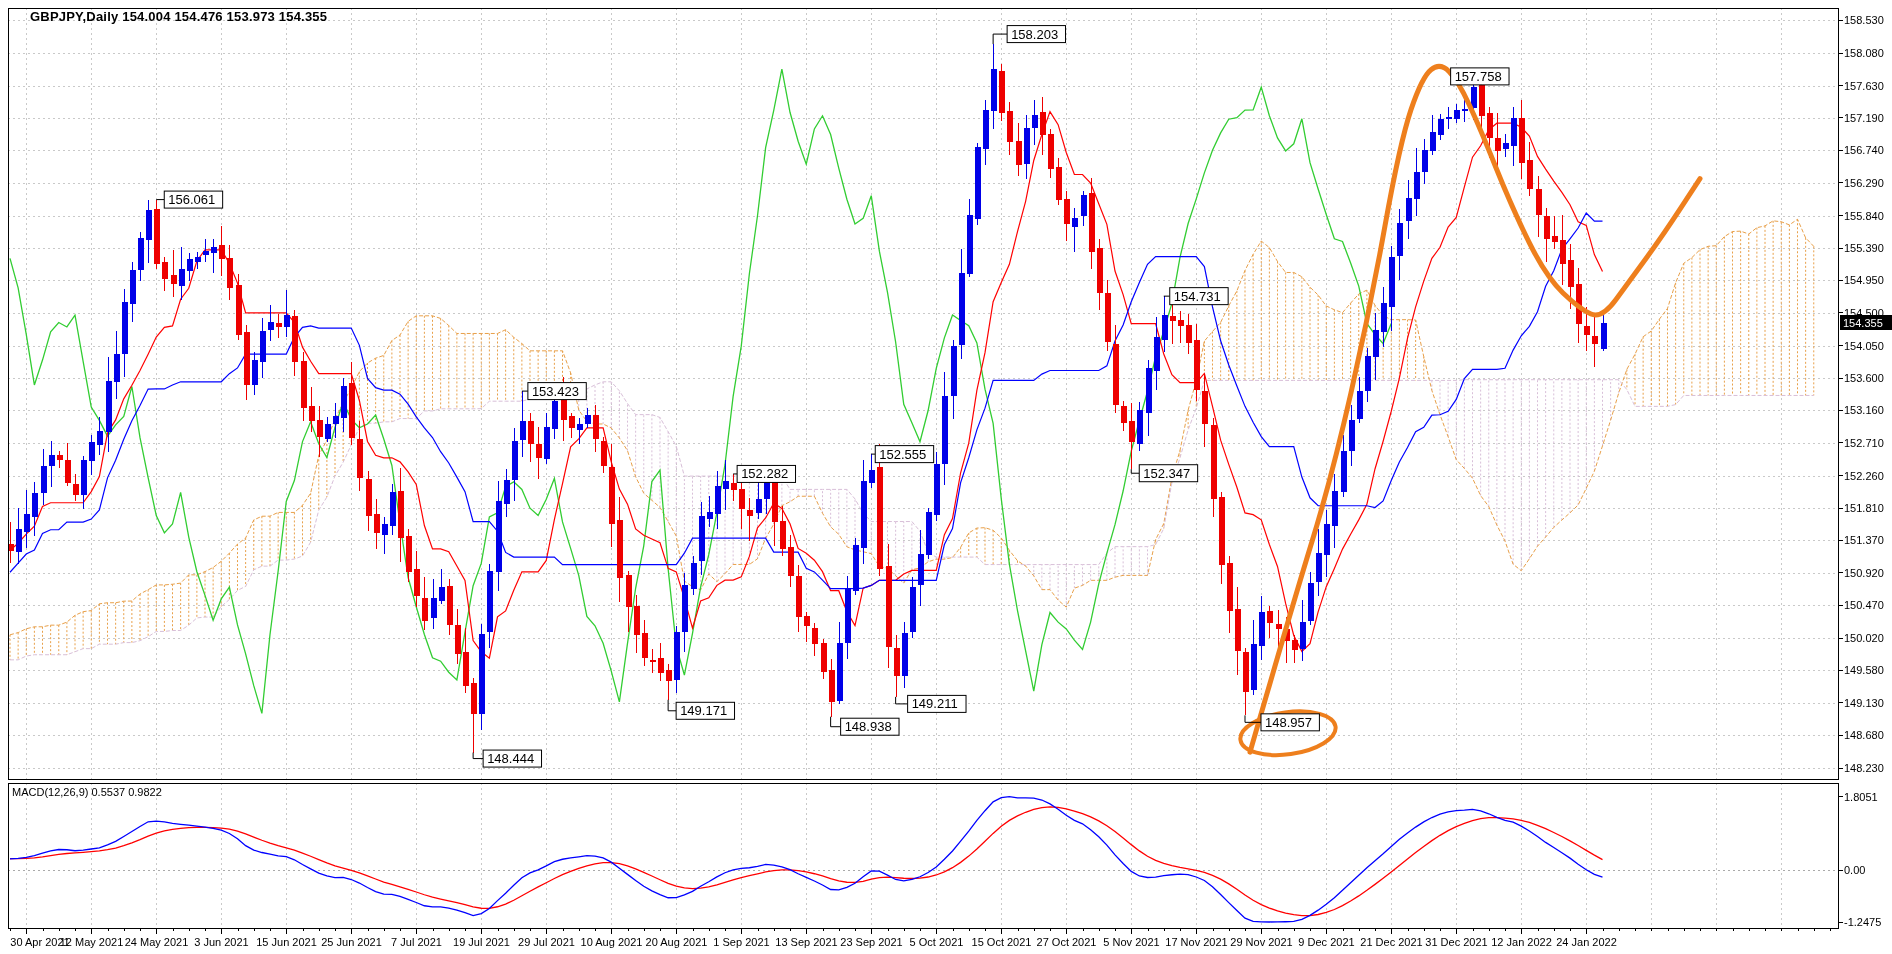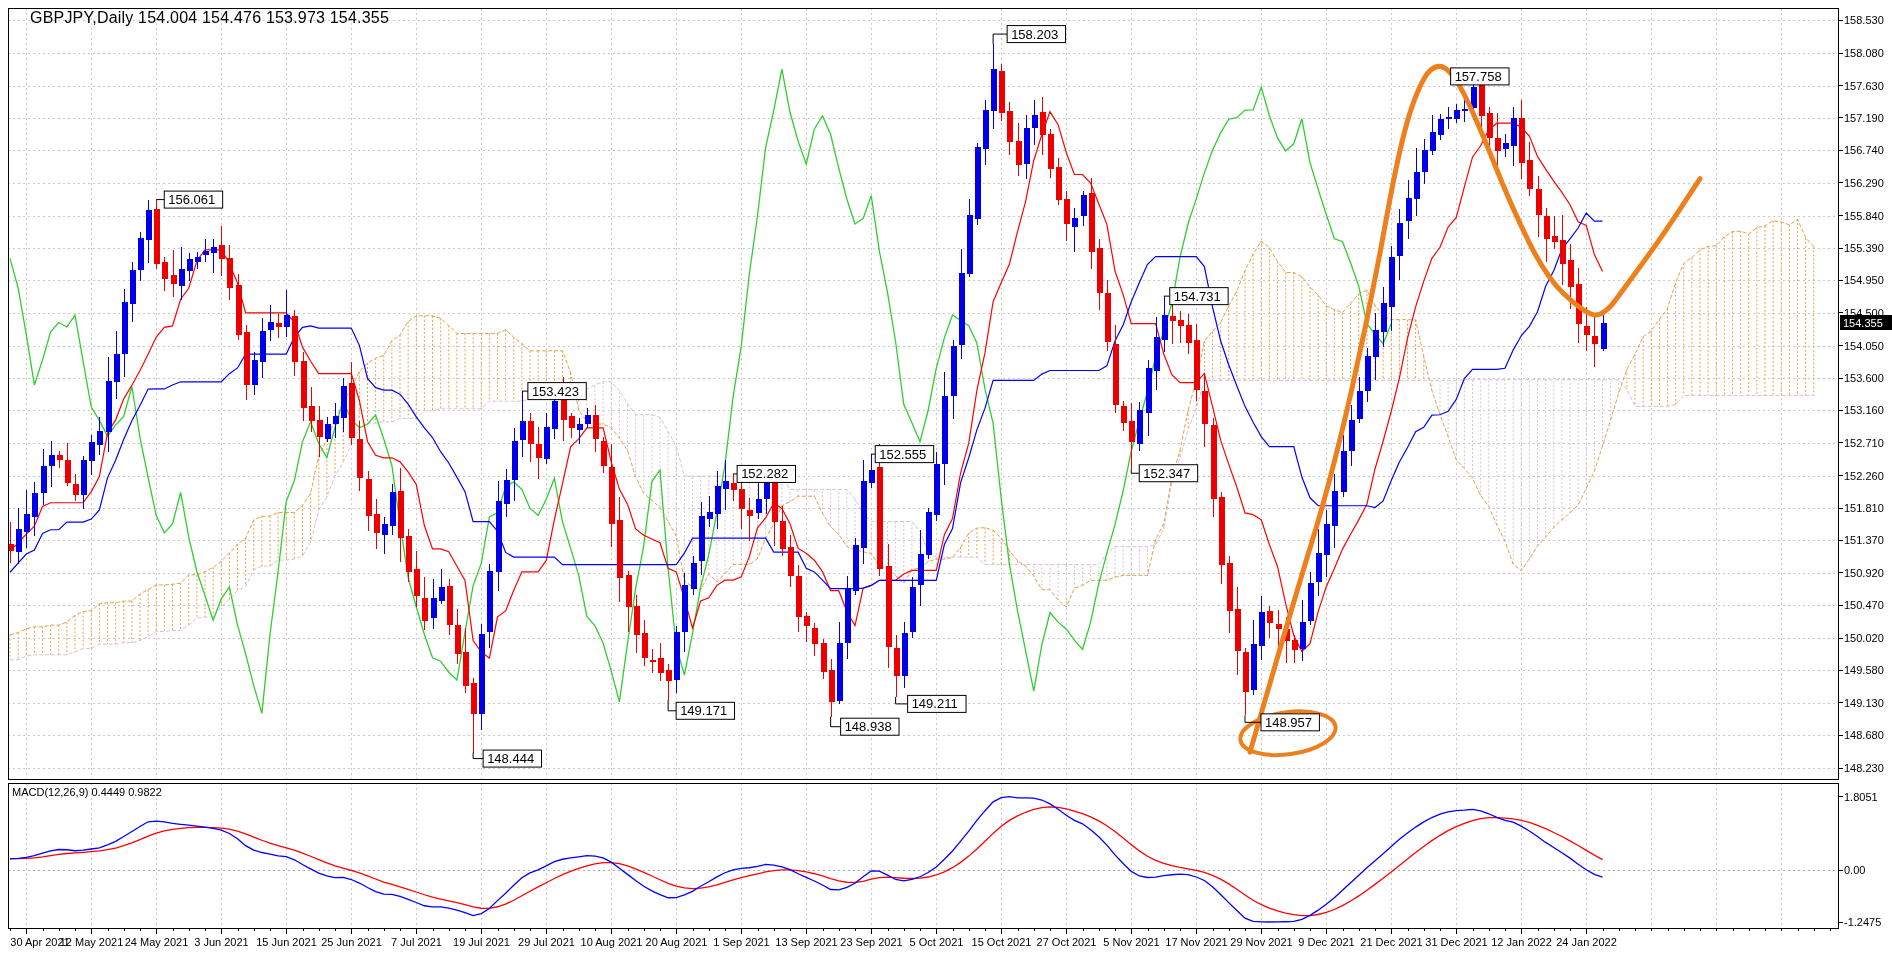--- a/index.html
+++ b/index.html
@@ -1,18 +1,18 @@
 <!DOCTYPE html>
 <html><head>
 <meta charset="utf-8">
 <style>
   html,body{margin:0;padding:0;background:#ffffff;}
   .stage{position:relative;width:1892px;height:954px;background:#ffffff;overflow:hidden;
          font-family:"Liberation Sans",sans-serif;}
-  .title{position:absolute;left:30px;top:9px;font-size:16px;color:#000;letter-spacing:.2px;}
+  .title{position:absolute;left:30px;top:9px;font-size:13px;color:#000;letter-spacing:.2px;font-weight:bold;}
   .macdlabel{position:absolute;left:12px;top:786px;font-size:11px;color:#000;}
   svg{position:absolute;left:0;top:0;}
   text{font-family:"Liberation Sans",sans-serif;}
 </style>
 </head>
 <body>
 
 <div class="stage">
   <svg id="chart" width="1892" height="954">
       <g shape-rendering="crispEdges">
@@ -993,14 +993,14 @@
         <text x="911.625" y="708.3906779661014" font-size="13" fill="#000">149.211</text>
         <polyline points="473.125,752.5740112994367 473.125,758.5740112994367 483.125,758.5740112994367" fill="none" stroke="#000"></polyline>
         <rect x="483.125" y="750.0740112994367" width="58.4" height="17" fill="#ffffff" stroke="#000"></rect>
         <text x="487.125" y="763.0740112994367" font-size="13" fill="#000">148.444</text>
         <polyline points="1245,715.3307909604532 1245,722.3307909604532 1261,722.3307909604532" fill="none" stroke="#000"></polyline>
         <rect x="1261" y="713.8307909604532" width="58.4" height="17" fill="#ffffff" stroke="#000"></rect>
         <text x="1265" y="726.8307909604532" font-size="13" fill="#000">148.957</text>
       </g>
     </svg>
   <div class="title">GBPJPY,Daily  154.004 154.476 153.973 154.355</div>
-  <div class="macdlabel">MACD(12,26,9) 0.4449 0.9822</div>
+  <div class="macdlabel">MACD(12,26,9) 0.5537 0.9822</div>
 </div>
 
 </body></html>

